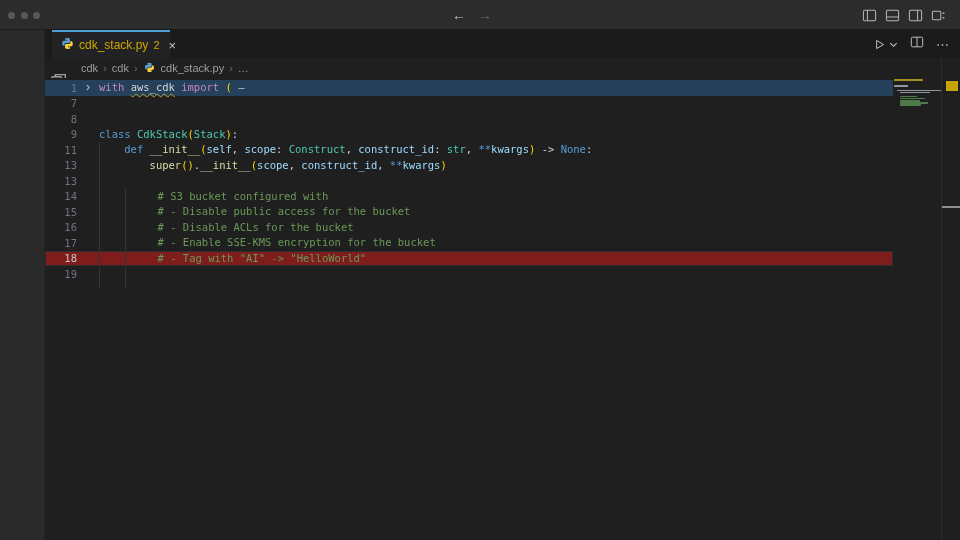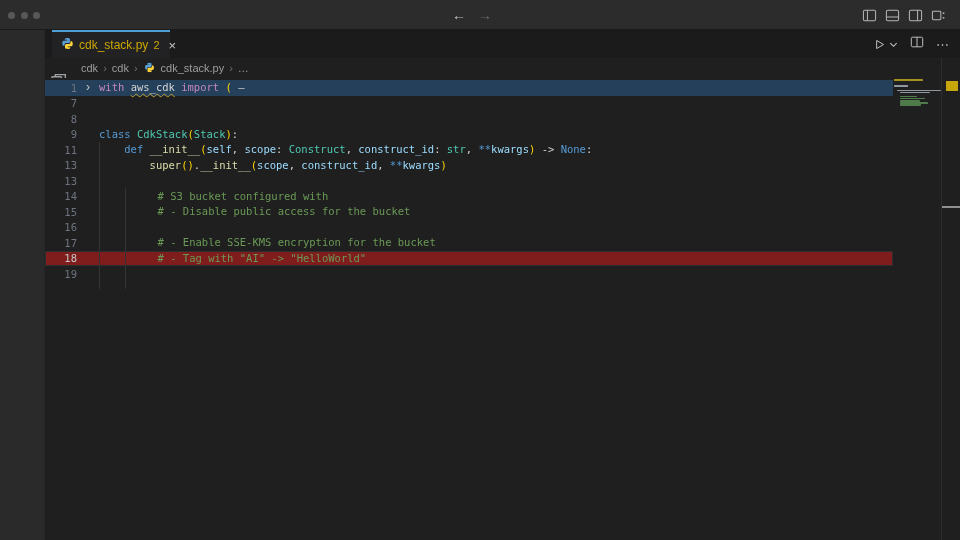--- a/index.html
+++ b/index.html
@@ -271,20 +271,21 @@
           <span class="code-text"><span class="tk-plain">        </span><span class="tk-cm"># S3 bucket configured with</span></span>
         </div>
         <div class="code-row">
           <span class="gutter">15</span>
           <span class="fold-col"></span>
           <span class="code-text"><span class="tk-plain">        </span><span class="tk-cm"># - Disable public access for the bucket</span></span>
         </div>
         <div class="code-row">
           <span class="gutter">16</span>
           <span class="fold-col"></span>
+          <span class="code-text"><span class="tk-plain">        </span><span class="tk-cm"># - Disable ACLs for the bucket</span></span>
         </div>
         <div class="code-row">
           <span class="gutter">17</span>
           <span class="fold-col"></span>
           <span class="code-text"><span class="tk-plain">        </span><span class="tk-cm"># - Enable SSE-KMS encryption for the bucket</span></span>
         </div>
         <div class="code-row hl-current">
           <span class="gutter gutter-active">18</span>
           <span class="fold-col"></span>
           <span class="code-text"><span class="tk-plain">        </span><span class="tk-cm"># - Tag with "AI" -&gt; "HelloWorld"</span></span>

